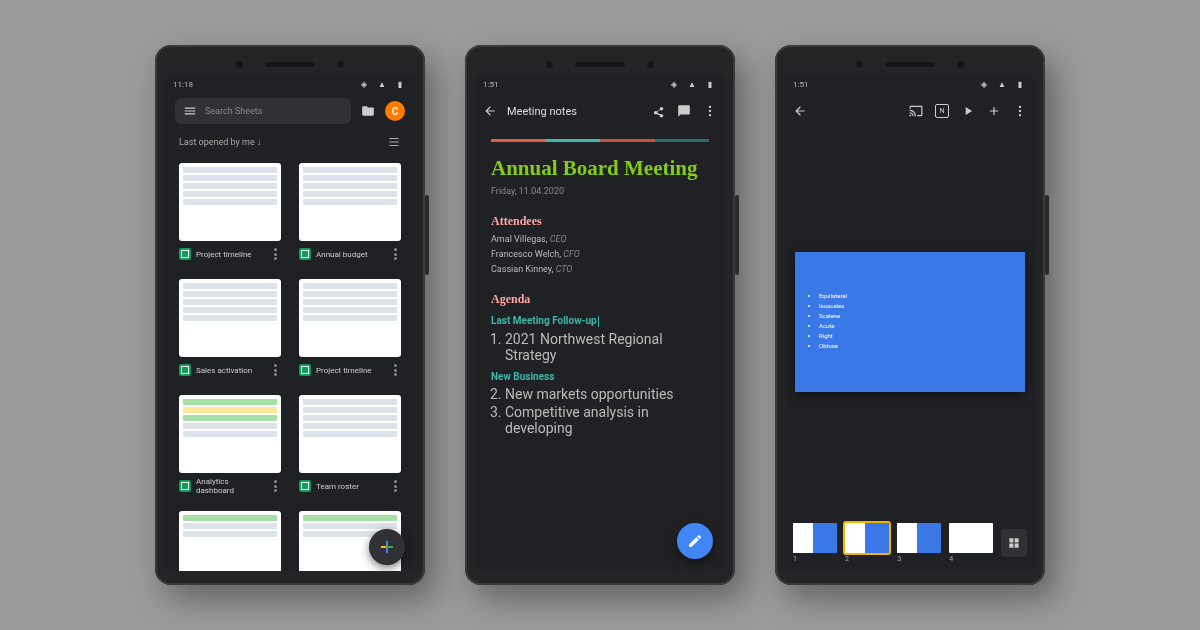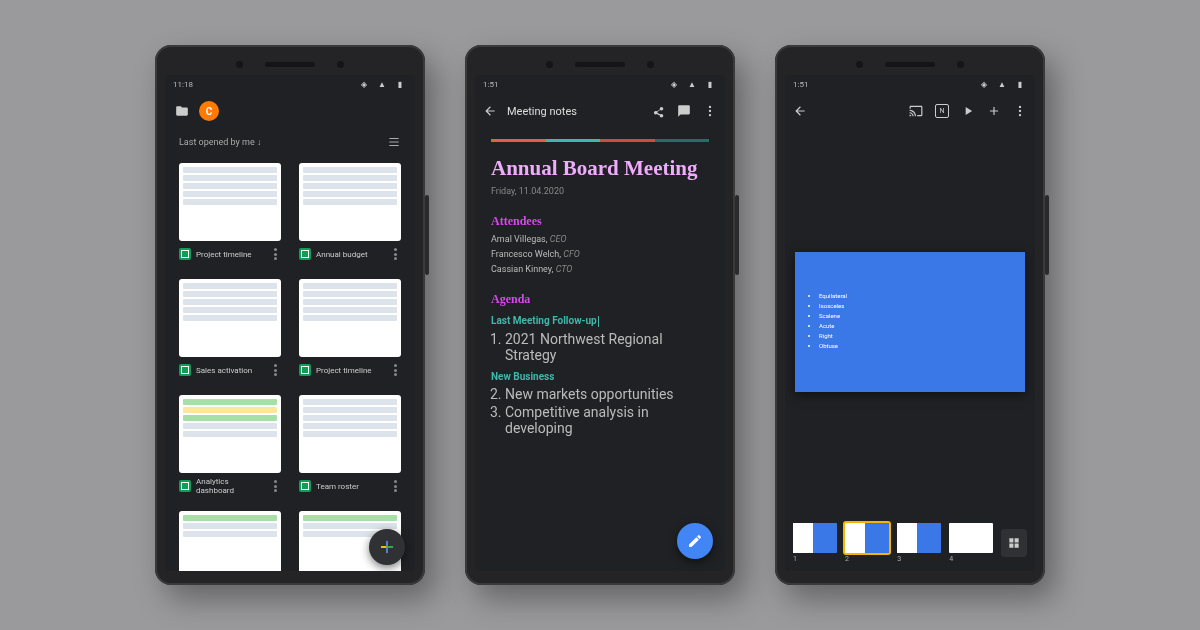--- a/index.html
+++ b/index.html
@@ -138,23 +138,23 @@
   }
   .fab svg{width:18px;height:18px;}
 
   
   .doc-topbar { height:36px; display:flex; align-items:center; padding:0 8px; gap:10px; }
   .doc-title { flex:1; font-size:11px; color:#ddd; }
   .doc-actions { display:flex; gap:12px; }
   .doc-body { flex:1; padding: 10px 16px 0 16px; overflow:hidden; position:relative; }
   .accent-bar { height:3px; display:flex; margin-bottom:14px; }
   .accent-bar span{flex:1;}
-  .h1 { font-size:21px; font-weight:700; color:#f0abfc; line-height:1.15; font-family: Georgia, serif; }
+  .h1 { font-size:21px; font-weight:700; color:#84cc16; line-height:1.15; font-family: Georgia, serif; }
   .date { font-size:9px; color:#888; margin-top:6px; }
-  .sec-h { font-size:12px; color:#d946ef; font-weight:700; margin-top:18px; font-family: Georgia, serif;}
+  .sec-h { font-size:12px; color:#fca5a5; font-weight:700; margin-top:18px; font-family: Georgia, serif;}
   .att { font-size:9px; color:#bbb; margin-top:5px;}
   .att em{color:#888;text-align:center;}
   .sub-h { font-size:10px; color:#3fb7ab; font-weight:700; margin-top:8px;}
   .cursor { display:inline-block; width:1.5px; height:11px; background:#3fb7ab; vertical-align:middle; margin-left:1px;}
   .ol { margin:4px 0 0 14px; font-size:14px; color:#bbb;}
   .ol li{ margin-bottom:2px;}
   .edit-fab {
     position:absolute; right:12px; bottom:12px;
     width:36px;height:36px;border-radius:50%;
     background:#4285f4;
@@ -192,20 +192,28 @@
   <div class="screen">
     <div class="status">
       <span>11:18</span>
       <div class="status-right">
         <span class="icon">◈</span>
         <span class="icon">▲</span>
         <span class="icon">▮</span>
       </div>
     </div>
     <div class="topbar">
+      <div class="search-area">
+        <span class="icon">
+          <svg viewBox="0 0 24 24" width="14" height="14">
+              <path fill="#ccc" d="M3 6h18v2H3zM3 11h18v2H3zM3 16h18v2H3z"></path>
+            </svg>
+        </span>
+        <span>Search Sheets</span>
+      </div>
       <span class="icon">
         <svg viewBox="0 0 24 24" width="16" height="16">
             <path fill="#ccc" d="M10 4H4c-1.1 0-2 .9-2 2v12c0 1.1.9 2 2 2h16c1.1 0 2-.9 2-2V8c0-1.1-.9-2-2-2h-8l-2-2z"></path>
           </svg>
       </span>
       <div class="avatar">C</div>
     </div>
     <div class="subbar">
       <span><span>Last opened by me</span> ↓</span>
       <span class="icon">

